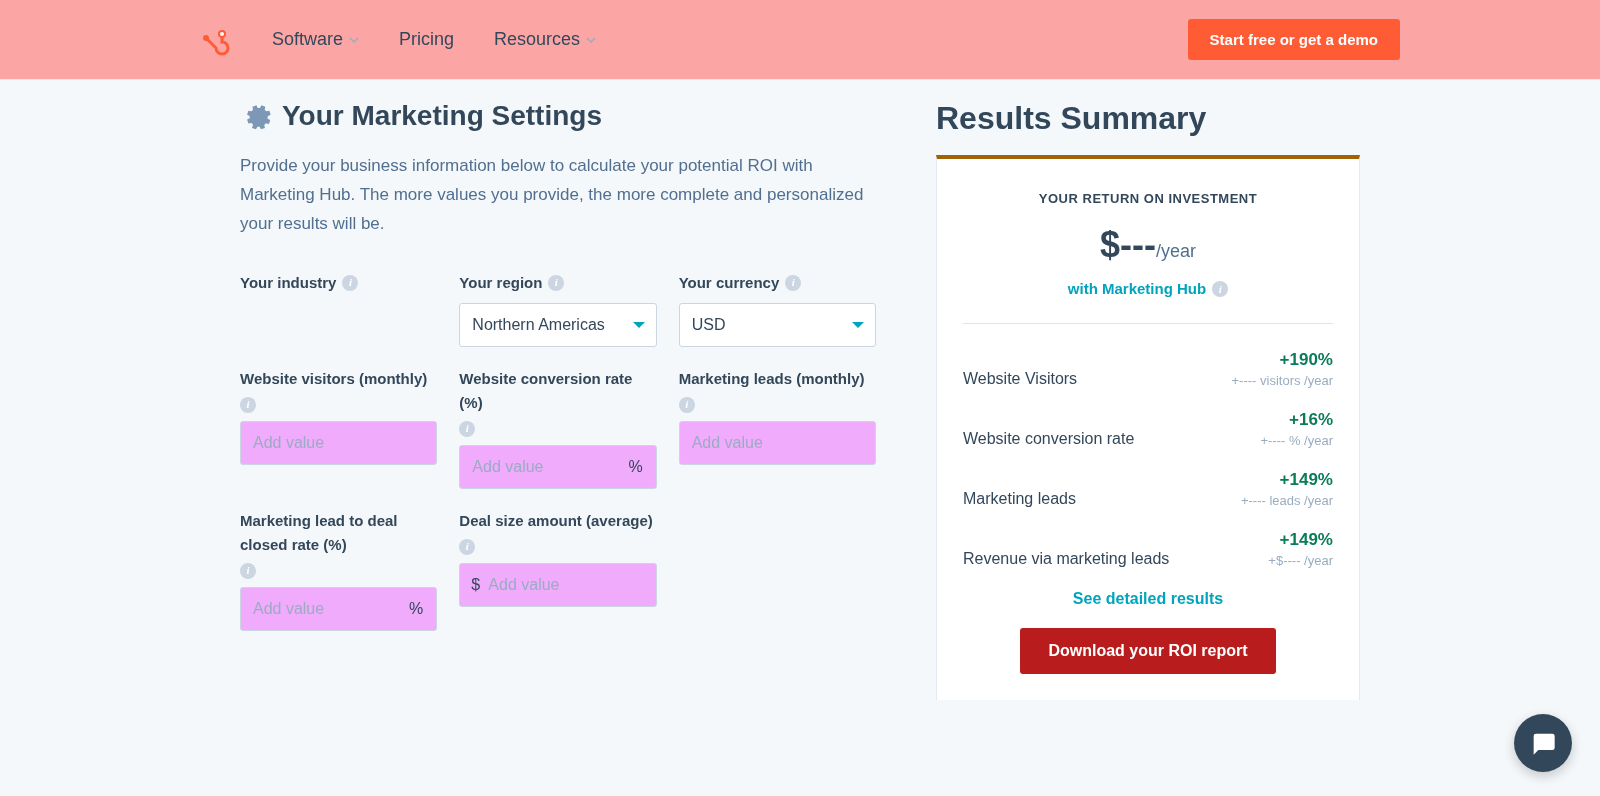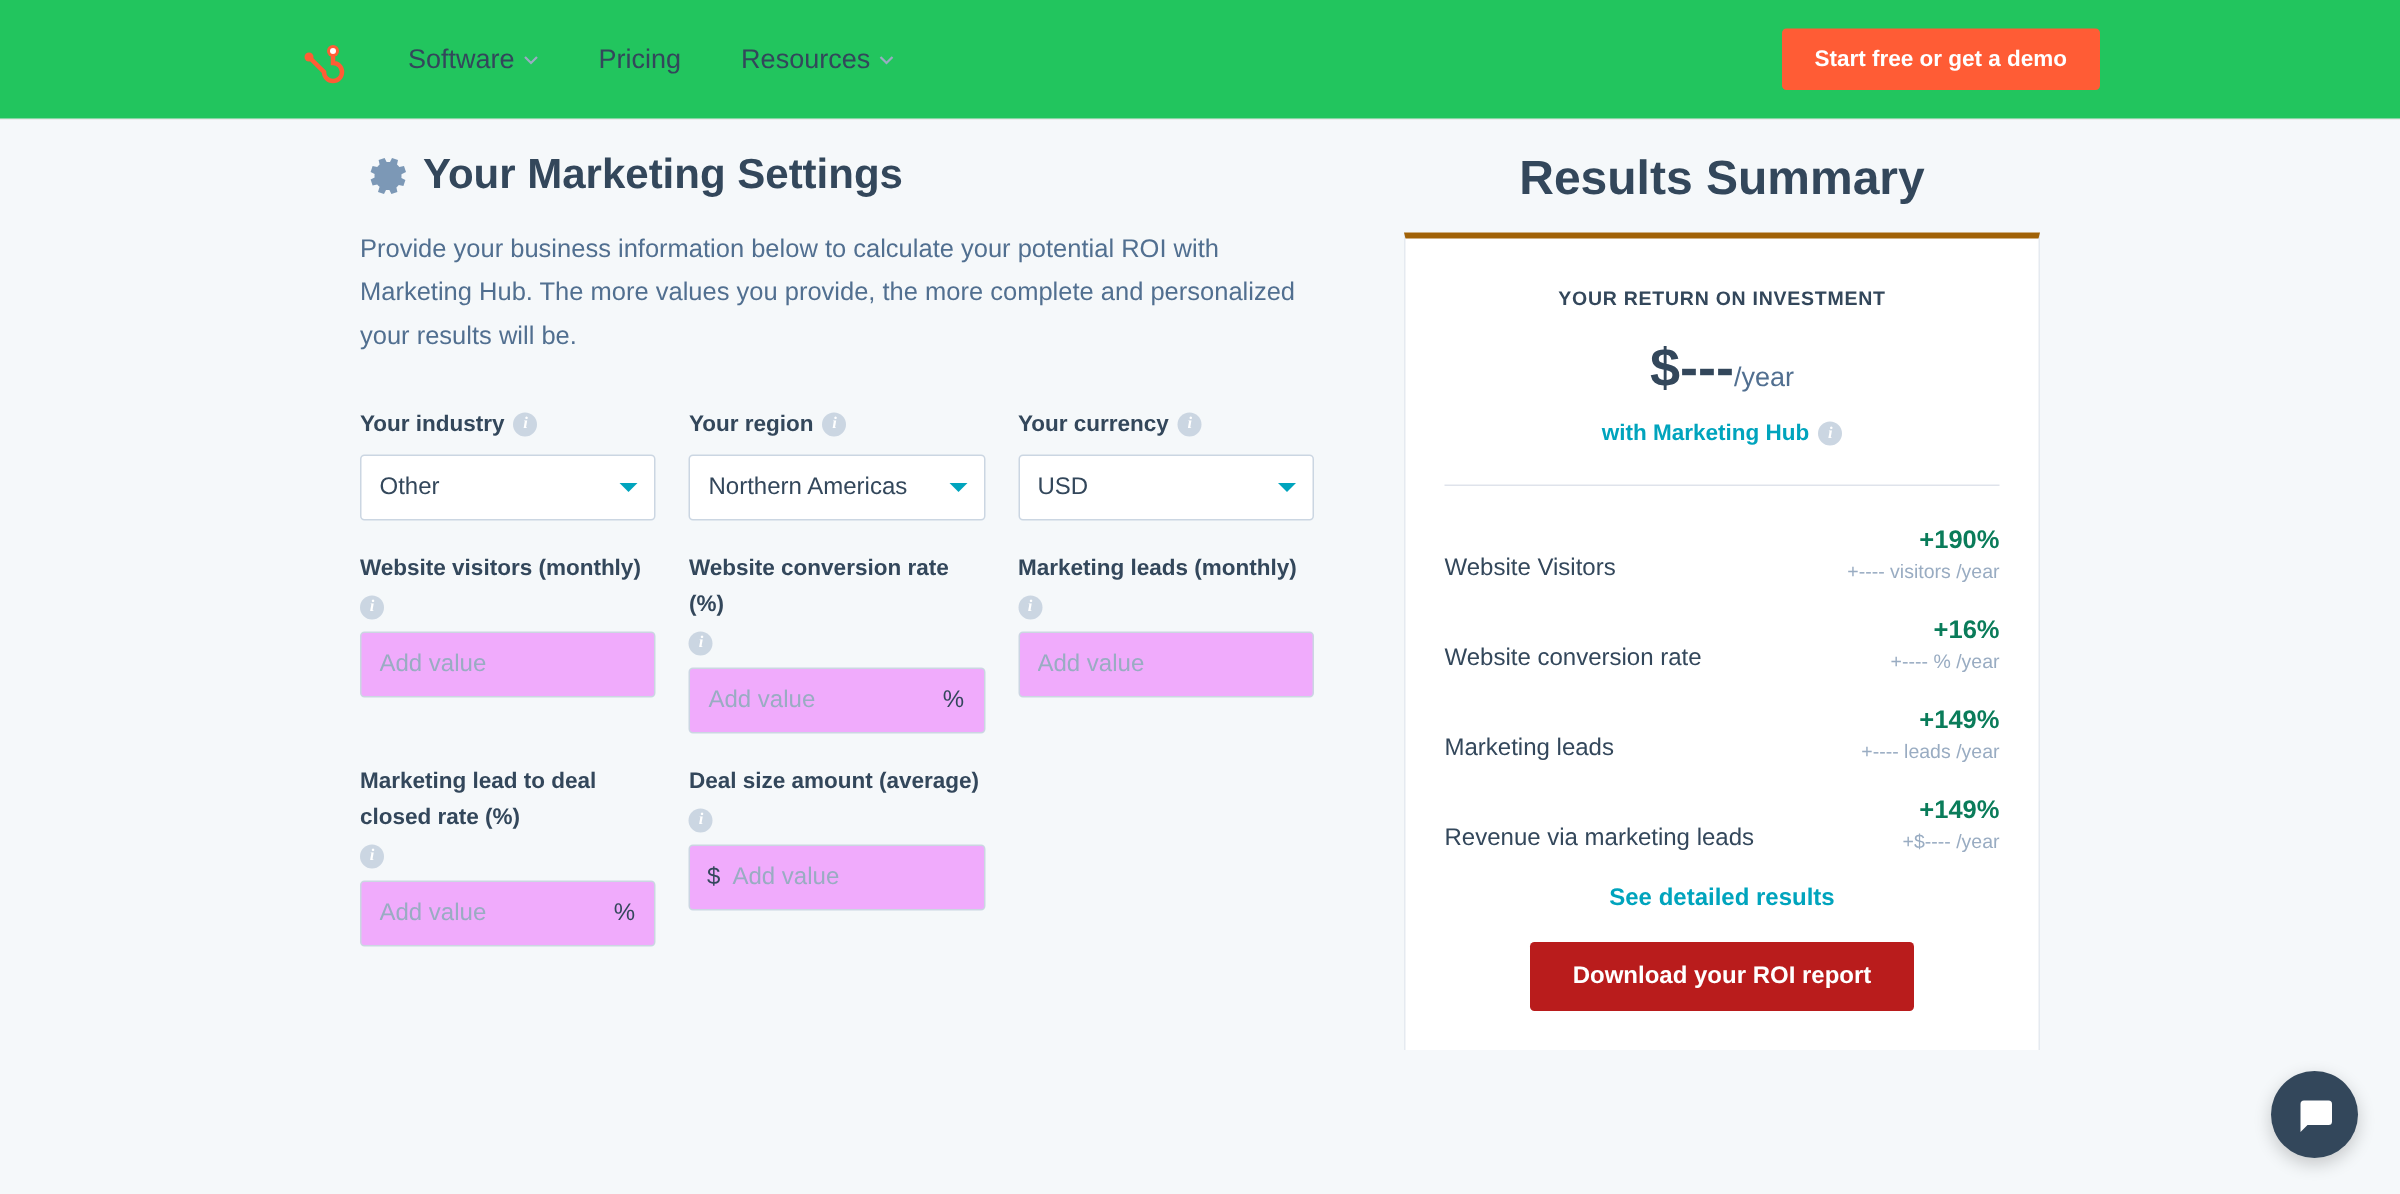--- a/index.html
+++ b/index.html
@@ -1,17 +1,17 @@
 <!DOCTYPE html>
 <html><head>
 <meta charset="utf-8">
 <style>
 * { box-sizing: border-box; margin: 0; padding: 0; }
 body { font-family: -apple-system, BlinkMacSystemFont, "Segoe UI", Helvetica, Arial, sans-serif; background: #f5f8fa; color: #33475b; }
-.navbar { background: #22c55e; border-bottom: 1px solid #eaeaea; height: 80px; display: flex; align-items: center; padding: 0 200px; }
+.navbar { background: #fca5a5; border-bottom: 1px solid #eaeaea; height: 80px; display: flex; align-items: center; padding: 0 200px; }
 .logo { width: 32px; height: 32px; margin-right: 40px; }
 .nav-items { display: flex; gap: 40px; align-items: center; flex: 1; }
 .nav-item { font-size: 18px; font-weight: 500; color: #33475b; display: flex; align-items: center; gap: 6px; cursor: pointer; }
 .nav-chevron { width: 10px; height: 10px; }
 .cta-button { background: #ff5c35; color: #fff; border: none; padding: 12px 22px; font-size: 15px; font-weight: 600; border-radius: 3px; cursor: pointer; }
 .container { max-width: 1200px; margin: 0 auto; padding: 20px 40px; display: flex; gap: 60px; }
 .left-col { flex: 1.5; }
 .right-col { flex: 1; }
 .section-header { display: flex; align-items: flex-start; gap: 10px; margin-bottom: 20px; }
 .gear-icon { width: 32px; height: 32px; color: #516f90; }
@@ -23,21 +23,21 @@
 .info-icon { width: 16px; height: 16px; border-radius: 50%; background: #cbd6e2; color: #fff; display: inline-flex; align-items: center; justify-content: center; font-size: 11px; font-weight: 700; font-style: italic; font-family: Georgia, serif; }
 .select-wrap, .input-wrap { position: relative; }
 .select-box { width: 100%; height: 44px; border: 1px solid #cbd6e2; border-radius: 3px; background: #fff; padding: 0 36px 0 12px; font-size: 16px; color: #33475b; cursor: pointer; appearance: none; display: flex; align-items: center; }
 .caret { position: absolute; right: 12px; top: 50%; transform: translateY(-50%); width: 0; height: 0; border-left: 6px solid transparent; border-right: 6px solid transparent; border-top: 6px solid #00a4bd; pointer-events: none; }
 .text-input { width: 100%; height: 44px; border: 1px solid #cbd6e2; border-radius: 3px; background: #f0abfc; padding: 0 12px; font-size: 16px; color: #33475b; }
 .text-input::placeholder { color: #99acc2; }
 .input-suffix { position: absolute; right: 14px; top: 50%; transform: translateY(-50%); color: #33475b; font-size: 16px; }
 .input-prefix { position: absolute; left: 12px; top: 50%; transform: translateY(-50%); color: #33475b; font-size: 16px; }
 .has-prefix { padding-left: 28px; }
 .has-suffix { padding-right: 36px; }
-.results-title { font-size: 32px; font-weight: 700; color: #33475b; text-align: center; margin-bottom: 18px; }
+.results-title { font-size: 32px; font-weight: 700; color: #33475b; text-align: left; margin-bottom: 18px; }
 .results-card { background: #fff; border-top: 4px solid #a16207; border-left: 1px solid #e5eaf0; border-right: 1px solid #e5eaf0; padding: 32px 26px 26px; }
 .roi-label { text-align: center; font-size: 13px; font-weight: 700; letter-spacing: 0.5px; color: #33475b; margin-bottom: 18px; }
 .roi-value { text-align: center; font-size: 36px; font-weight: 700; color: #33475b; }
 .roi-year { font-size: 18px; font-weight: 500; color: #516f90; }
 .roi-sub { text-align: center; font-size: 15px; font-weight: 700; color: #00a4bd; margin-top: 14px; display: flex; align-items: center; justify-content: center; gap: 6px; }
 .divider { border: none; border-top: 1px solid #dfe3eb; margin: 26px 0; }
 .metric-row { display: flex; justify-content: space-between; align-items: flex-end; margin-bottom: 22px; }
 .metric-label { font-size: 16px; color: #33475b; }
 .metric-right { text-align: right; }
 .metric-pct { font-size: 17px; font-weight: 700; color: #0a7c5a; }
@@ -88,24 +88,20 @@
       <h1 class="section-title">Your Marketing Settings</h1>
     </div>
     <p class="section-desc">Provide your business information below to calculate your potential ROI with Marketing Hub. The more values you provide, the more complete and personalized your results will be.</p>
 
     <div class="form-grid">
       <div class="form-field" style="grid-column:1">
         <label class="field-label">
             <span>Your industry</span>
             <span class="info-icon">i</span>
           </label>
-        <div class="select-wrap">
-          <div class="select-box">Other</div>
-          <span class="caret"></span>
-        </div>
       </div>
       <div class="form-field" style="grid-column:2;grid-row:1">
         <label class="field-label">
             <span>Your region</span>
             <span class="info-icon">i</span>
           </label>
         <div class="select-wrap">
           <div class="select-box">Northern Americas</div>
           <span class="caret"></span>
         </div>

